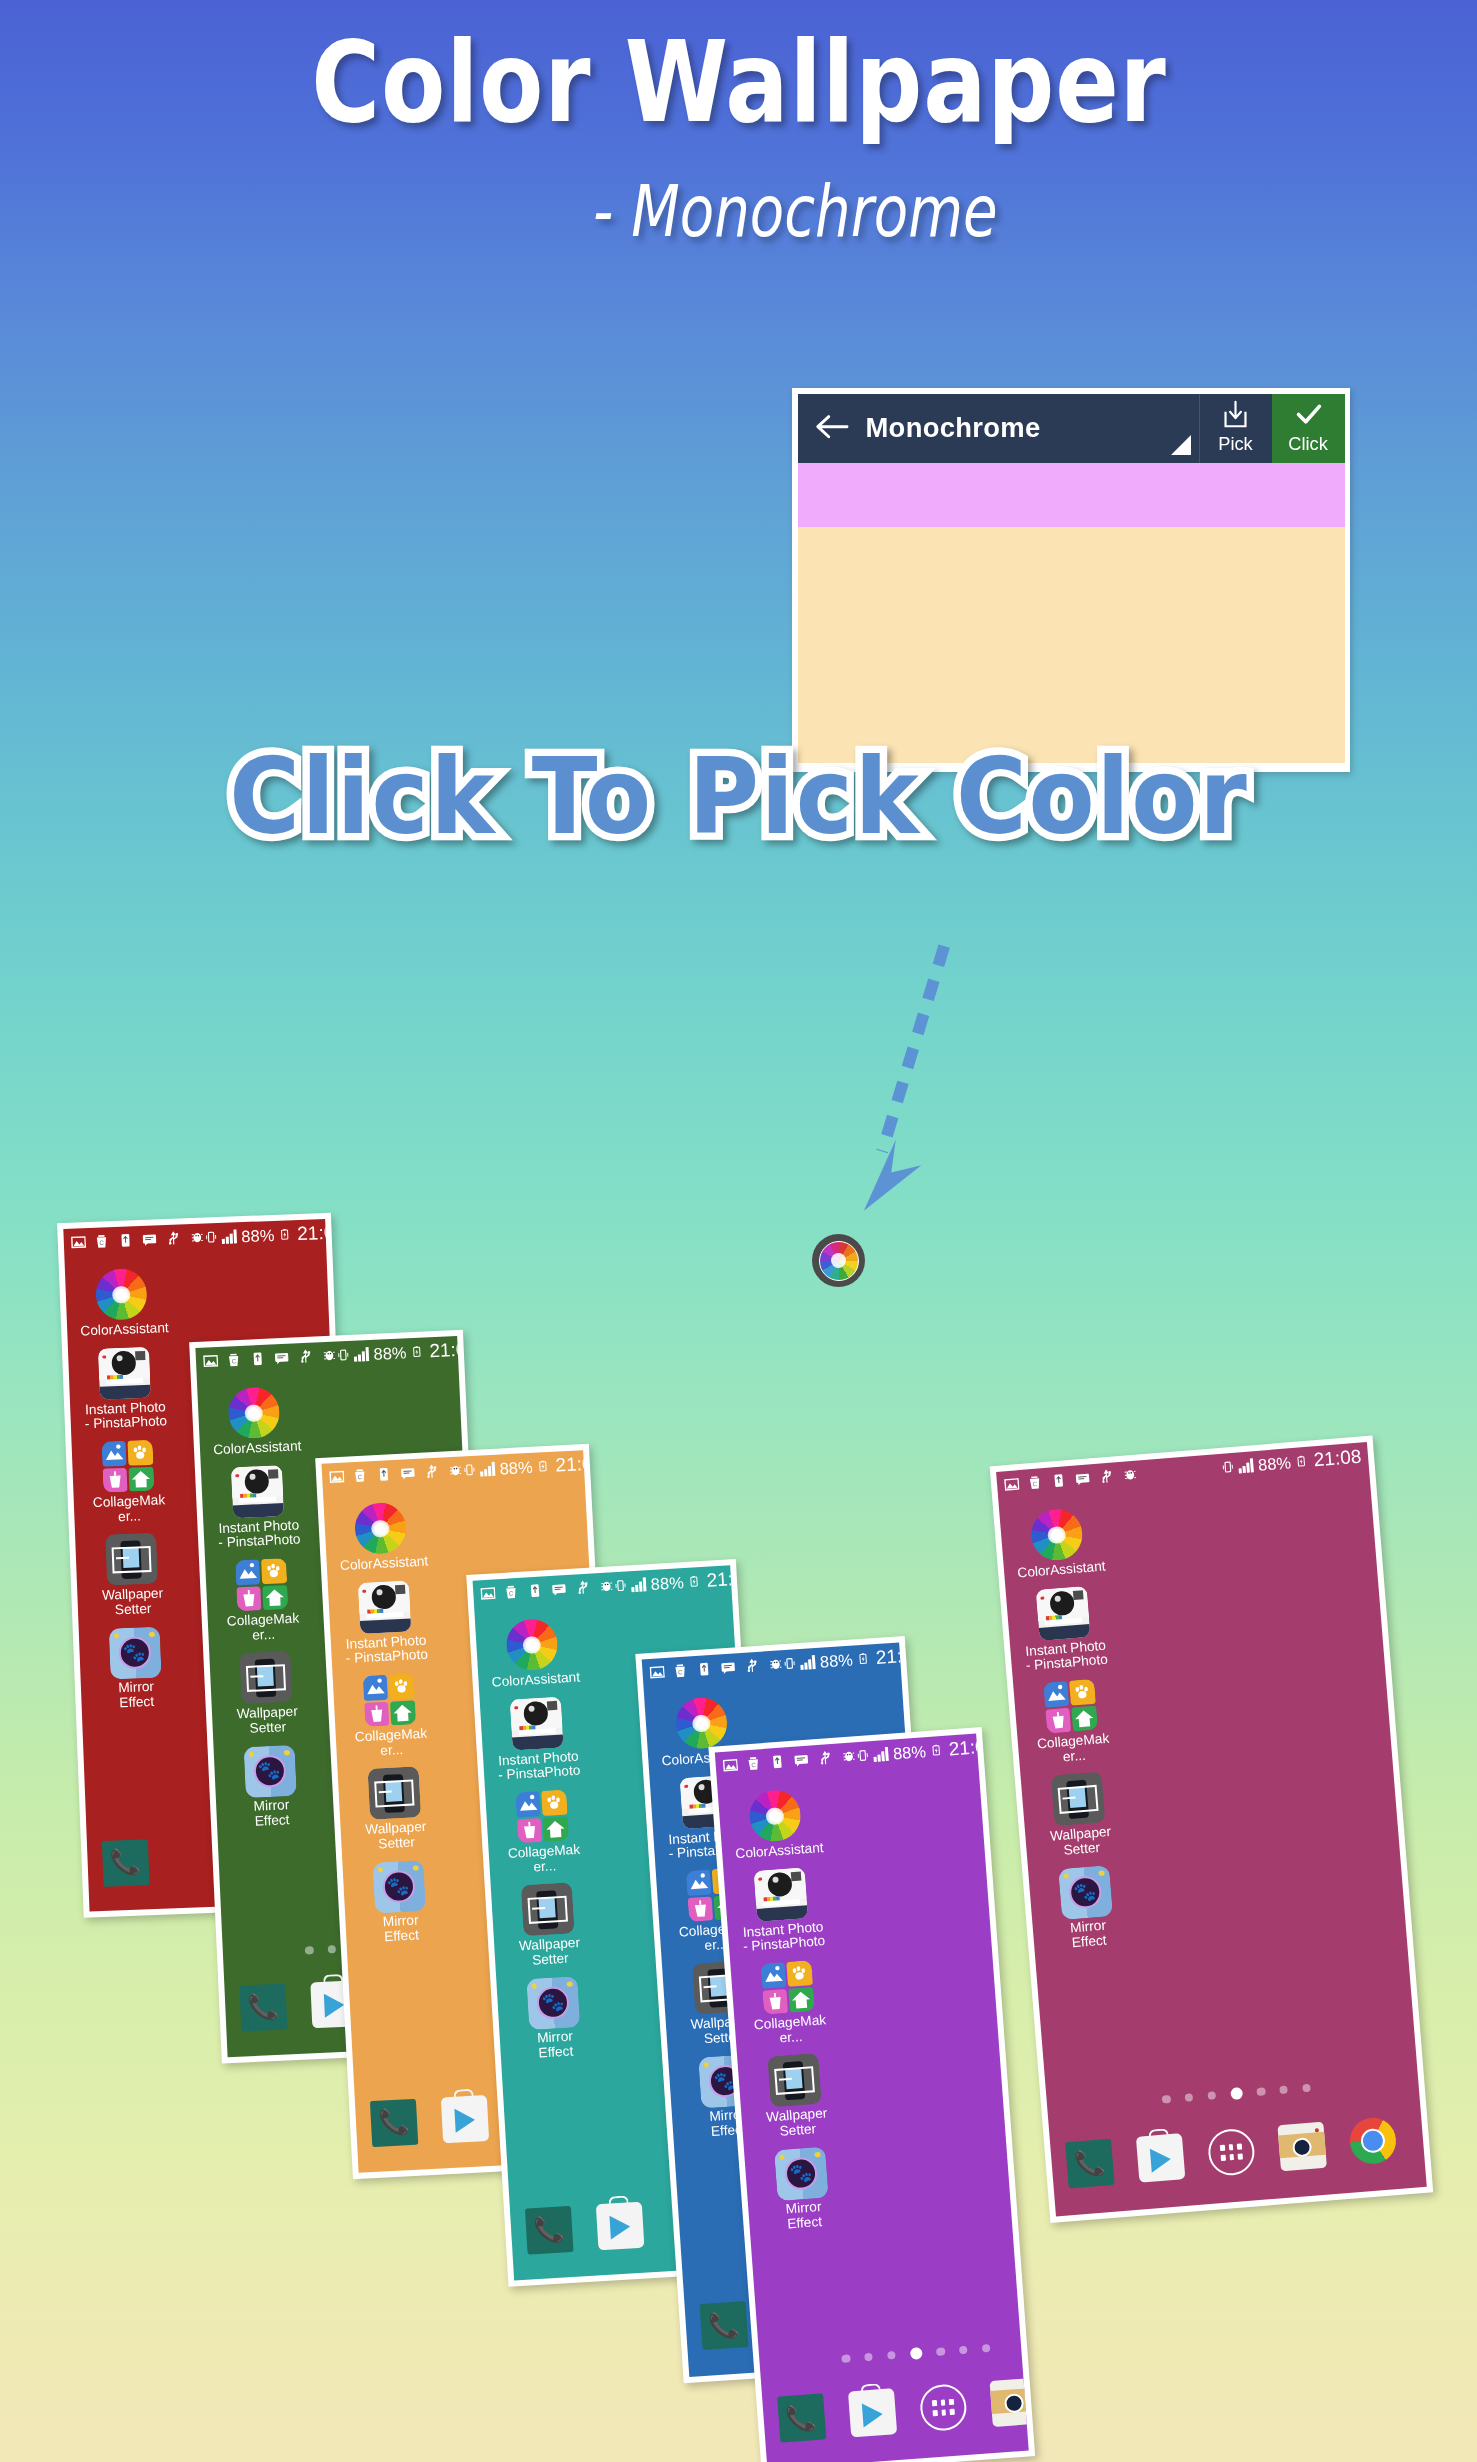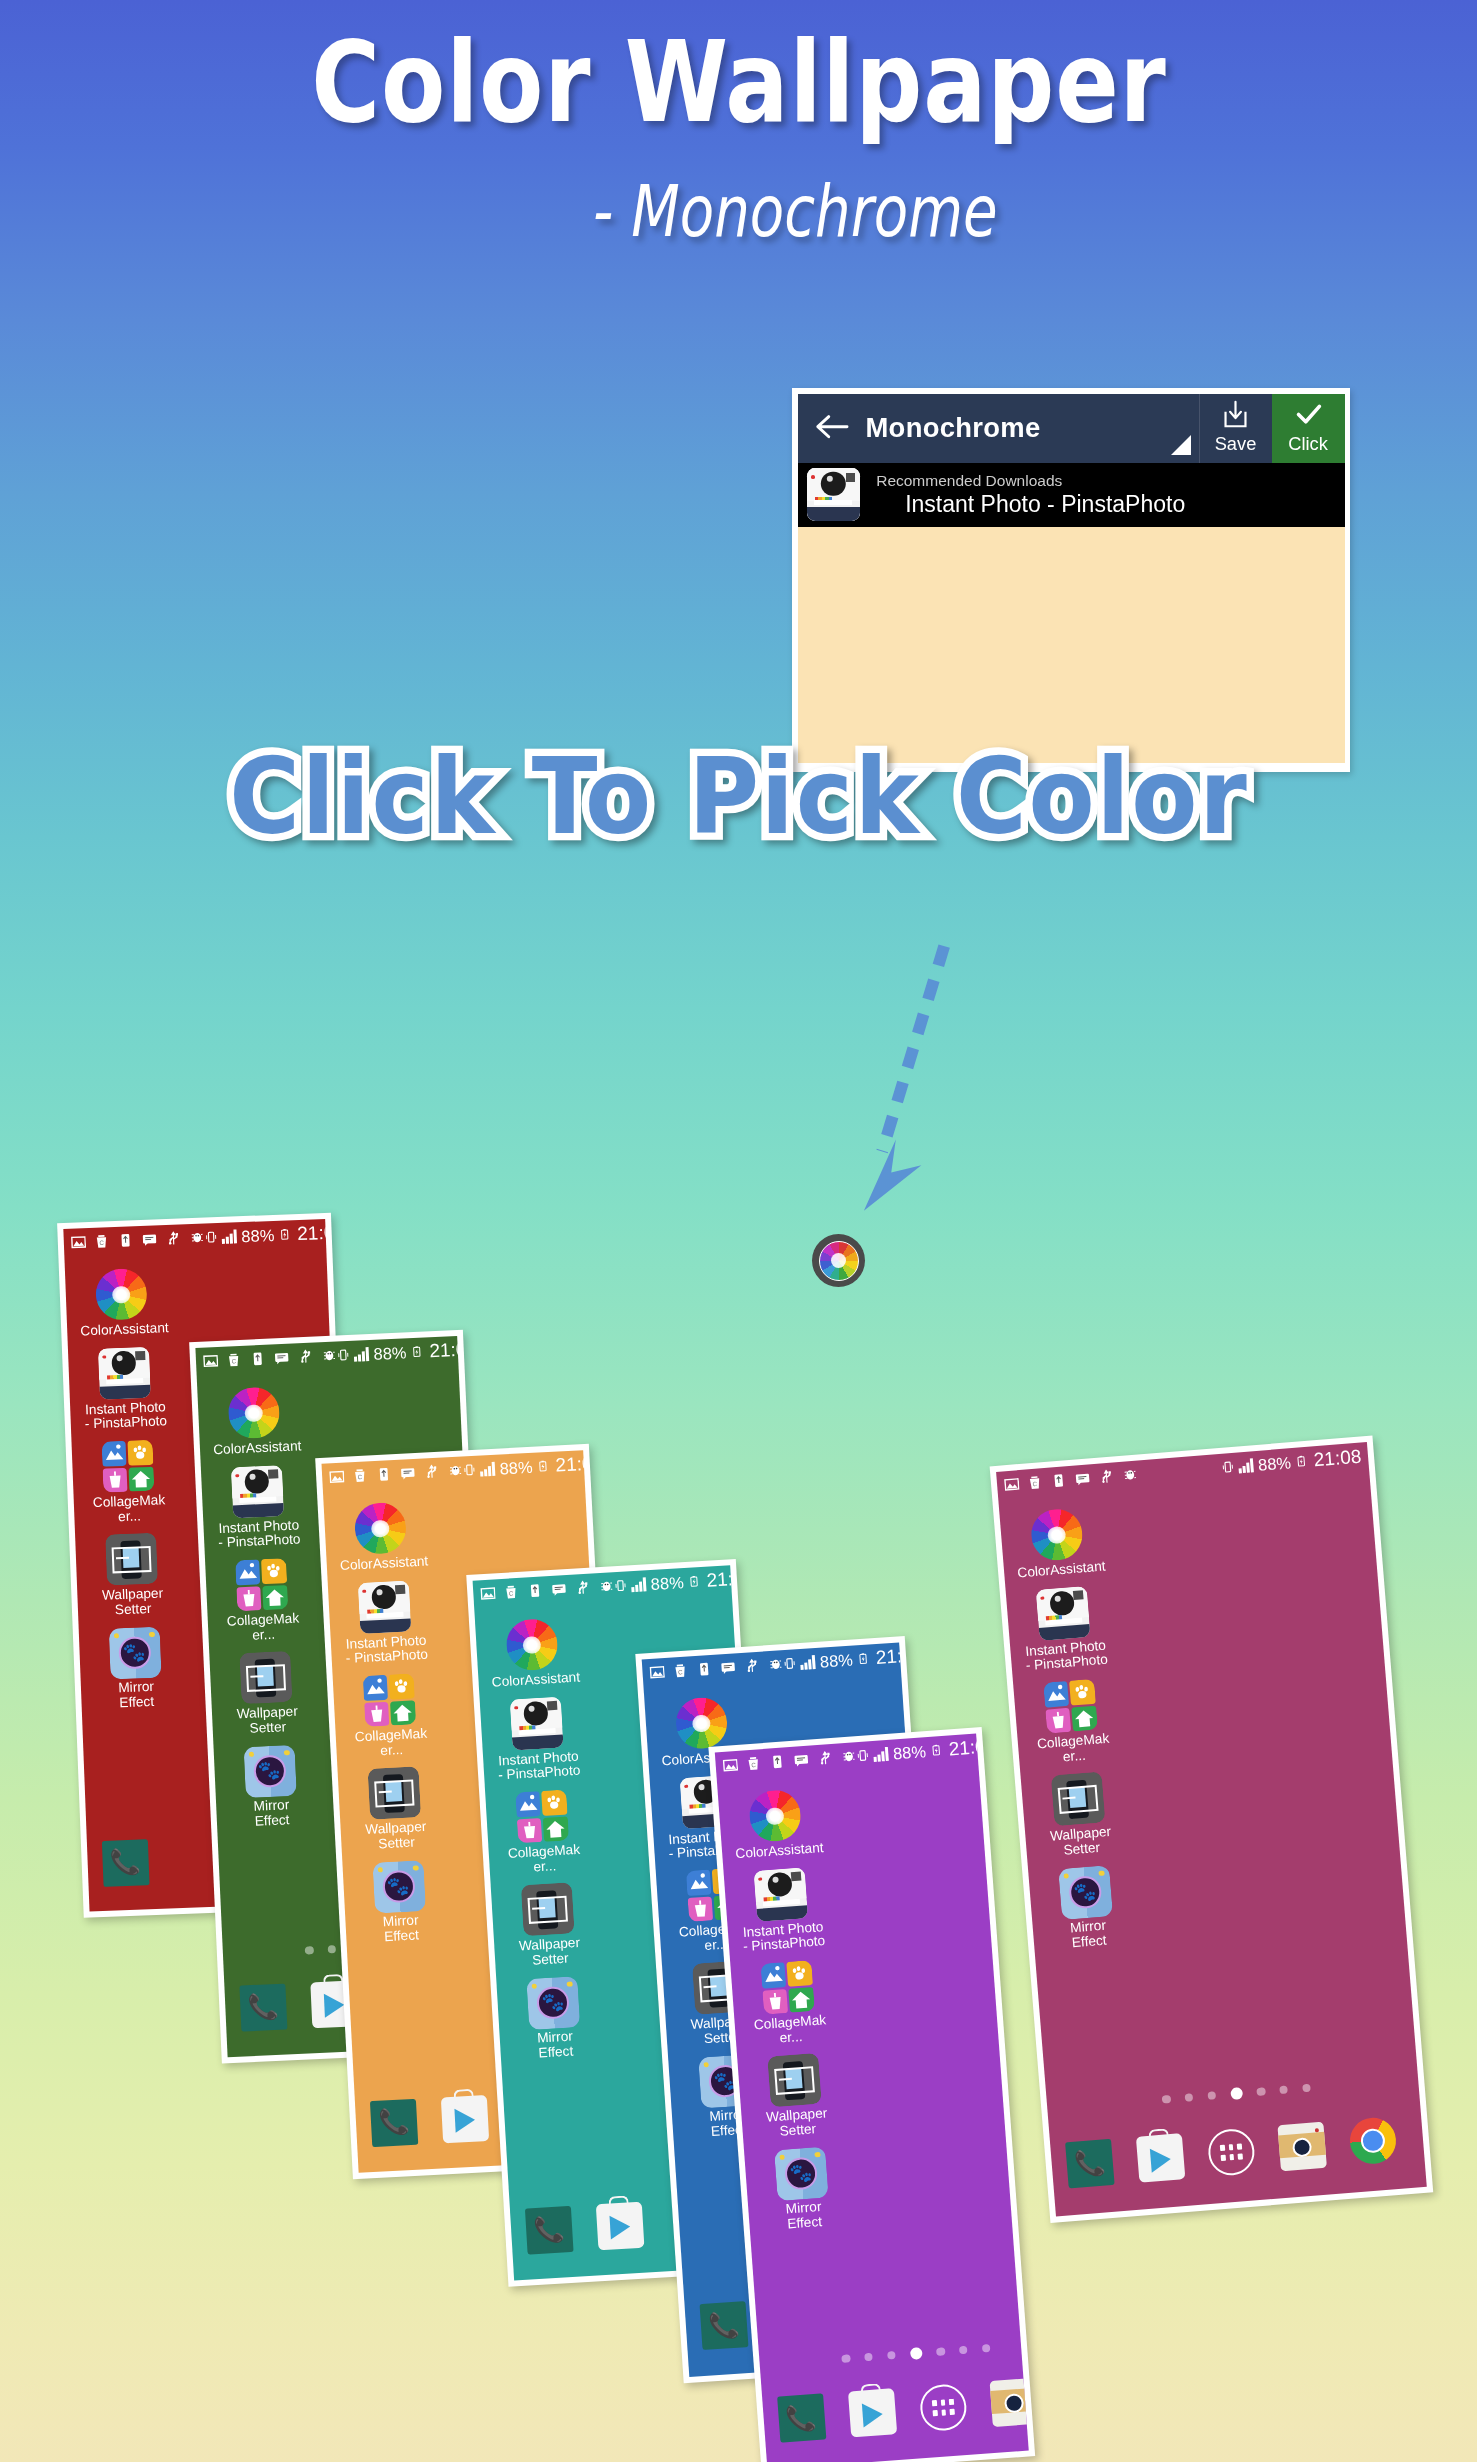--- a/index.html
+++ b/index.html
@@ -265,49 +265,32 @@
         <span>Monochrome</span>
         <span class="appbar-tri"></span>
       </div>
       <div class="appbar-btn">
         <span>
           <svg viewBox="0 0 32 32">
               <path d="M16 2 V19 M10 13 L16 20 L22 13" stroke="#fff" stroke-width="2.4" fill="none" stroke-linecap="round" stroke-linejoin="round"></path>
               <path d="M5 13 V29 H27 V13" stroke="#fff" stroke-width="2.4" fill="none"></path>
             </svg>
         </span>
-        <span>Save</span>
+        <span>Pick</span>
       </div>
       <div class="appbar-btn apply">
         <span>
           <svg viewBox="0 0 32 32">
               <path d="M5 16 L13 24 L28 7" stroke="#fff" stroke-width="4" fill="none" stroke-linecap="round" stroke-linejoin="round"></path>
             </svg>
         </span>
         <span>Click</span>
       </div>
     </div>
 
-    <div class="banner">
-      <div class="banner-icon">
-        <div class="cam">
-            <div class="cam-top"></div>
-            <div class="cam-dot"></div>
-            <div class="cam-sq"></div>
-        <div class="cam-lens"></div>
-            <div class="cam-rain"></div>
-            <div class="cam-band"></div>
-            <div class="cam-line"></div>
-          </div>
-      </div>
-      <div class="banner-txt">
-        <div class="banner-kicker">Recommended Downloads</div>
-        <div class="banner-title">Instant Photo - PinstaPhoto</div>
-      </div>
-    </div>
 
     <div class="mockup-body"></div>
   </div>
 </div>
 
 <svg class="arrow-svg" viewBox="0 0 180 320">
   <path d="M128 10 L60 235" stroke="#5b93d4" stroke-width="13" fill="none" stroke-dasharray="22 17" stroke-linecap="butt"></path>
   <path d="M40 300 L75 222 L70 258 L103 250 Z" fill="#5b93d4"></path>
 </svg>
 

